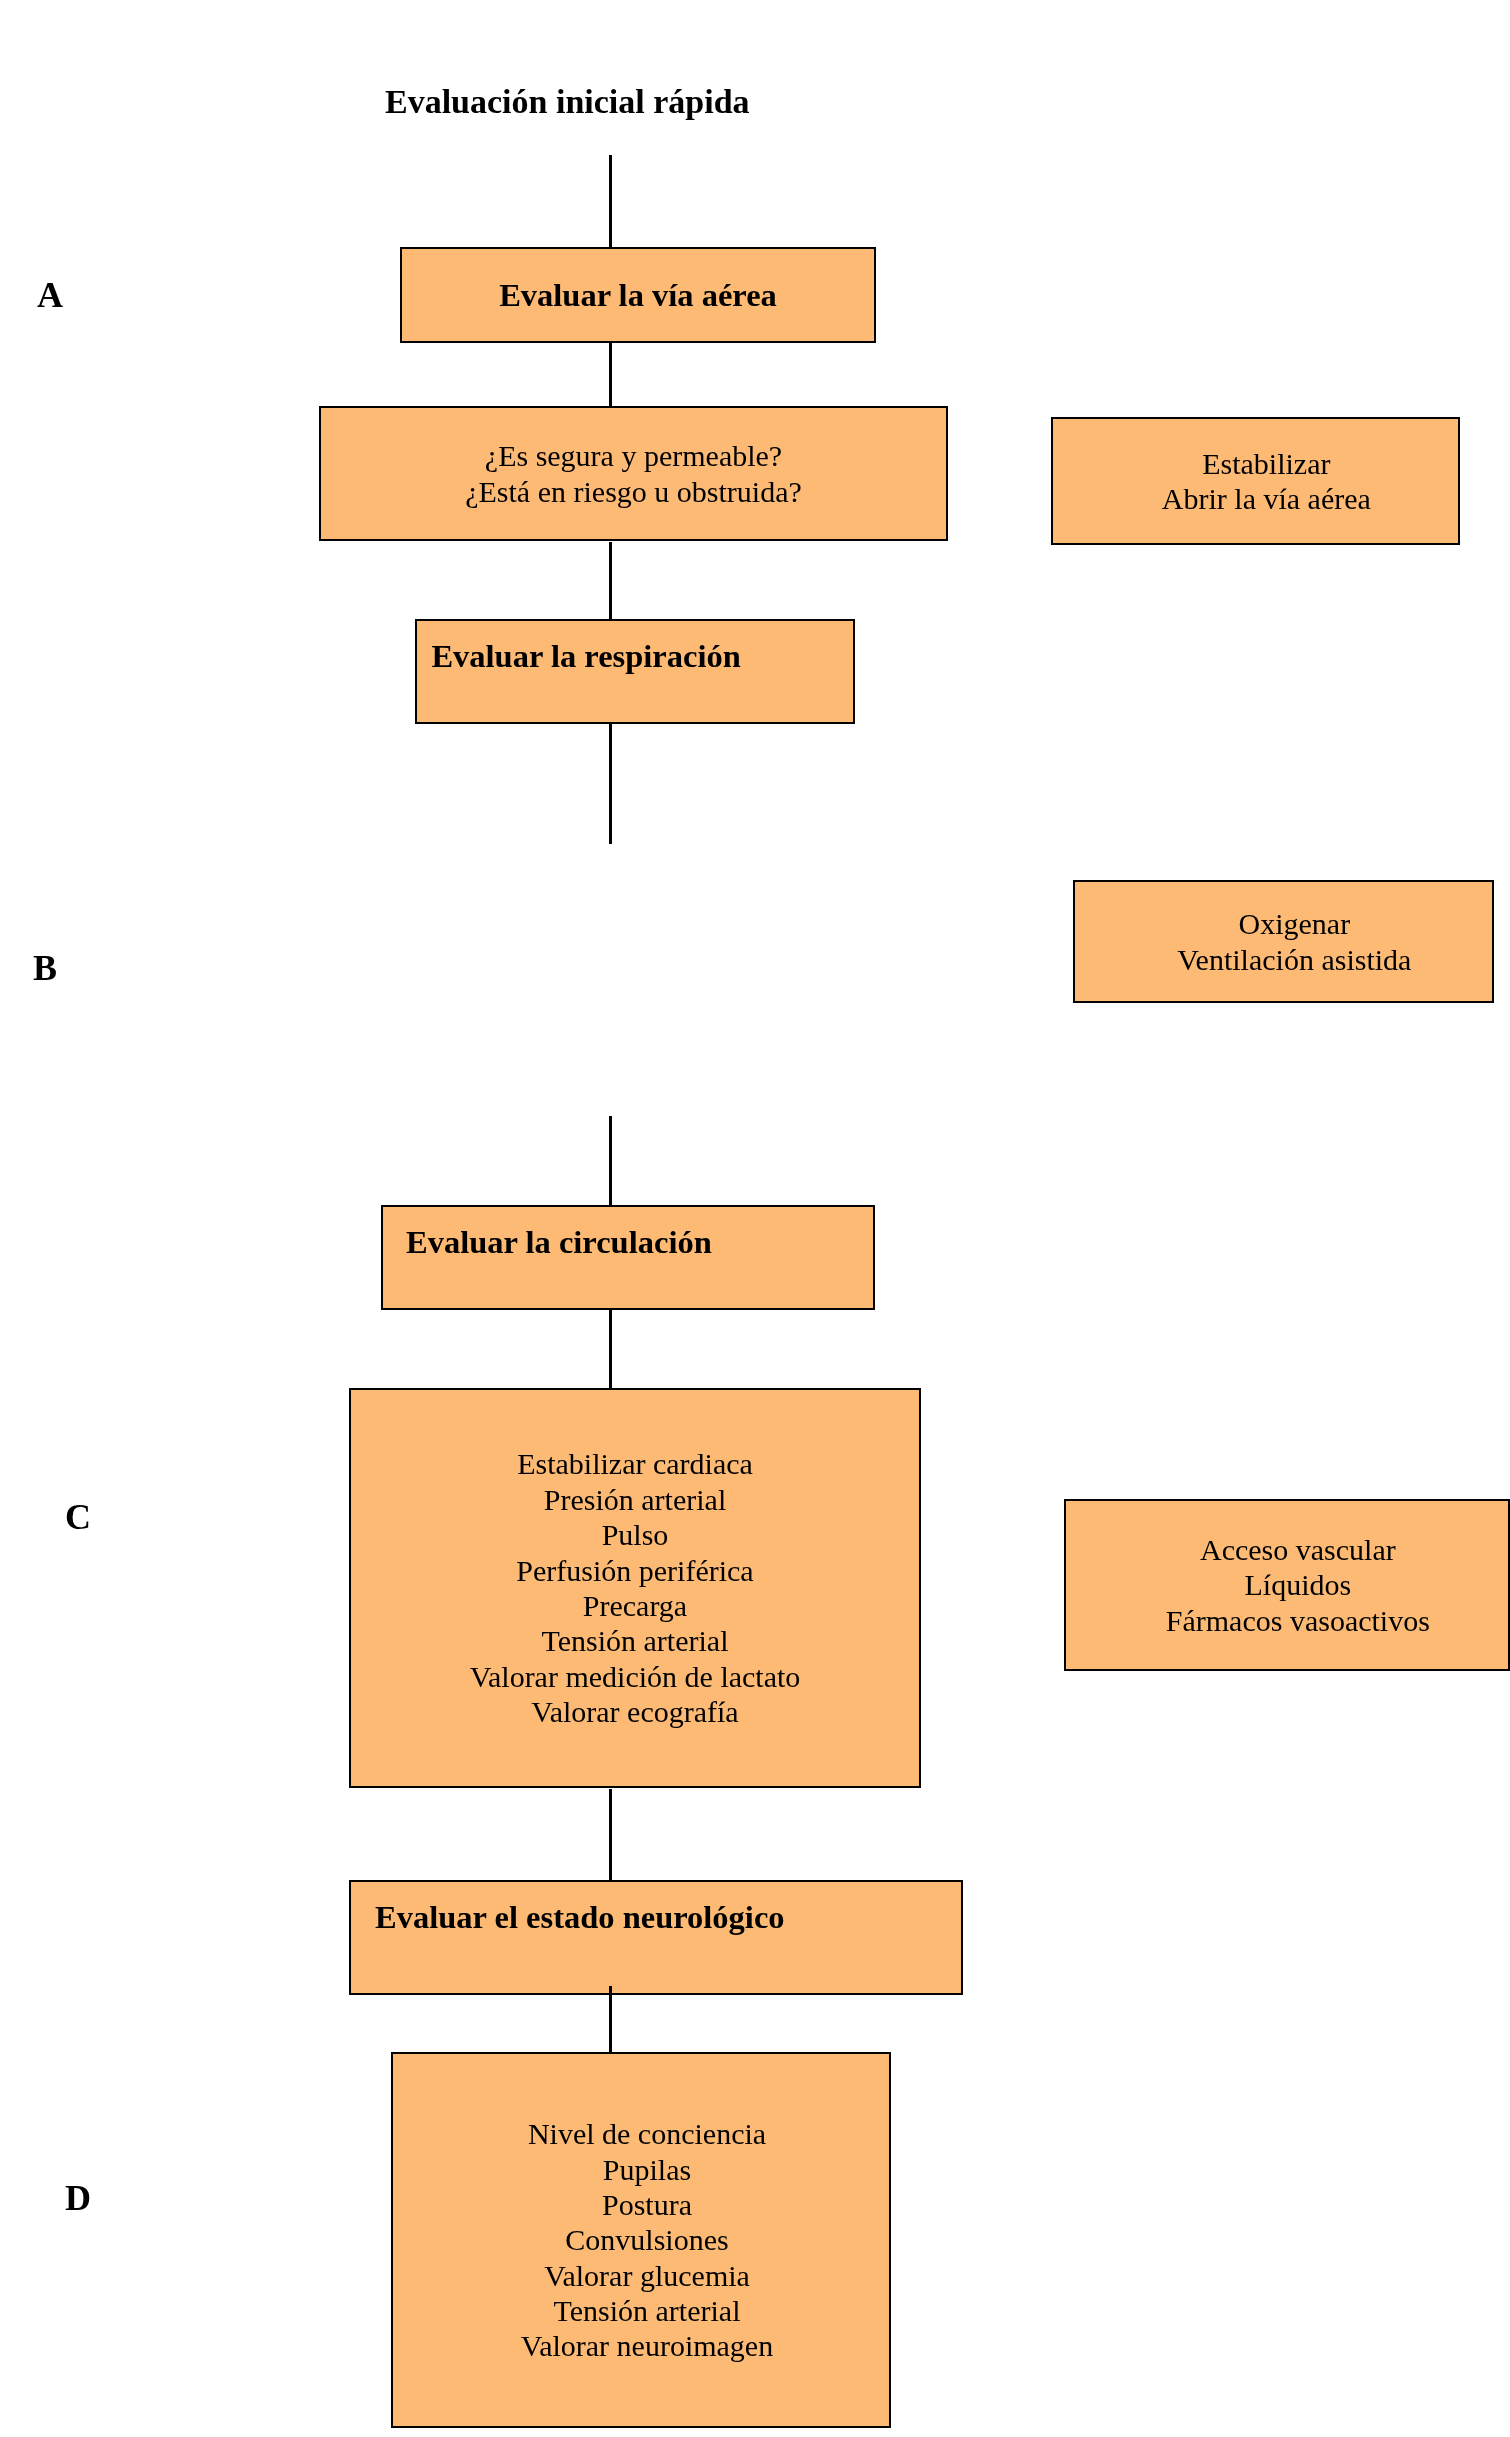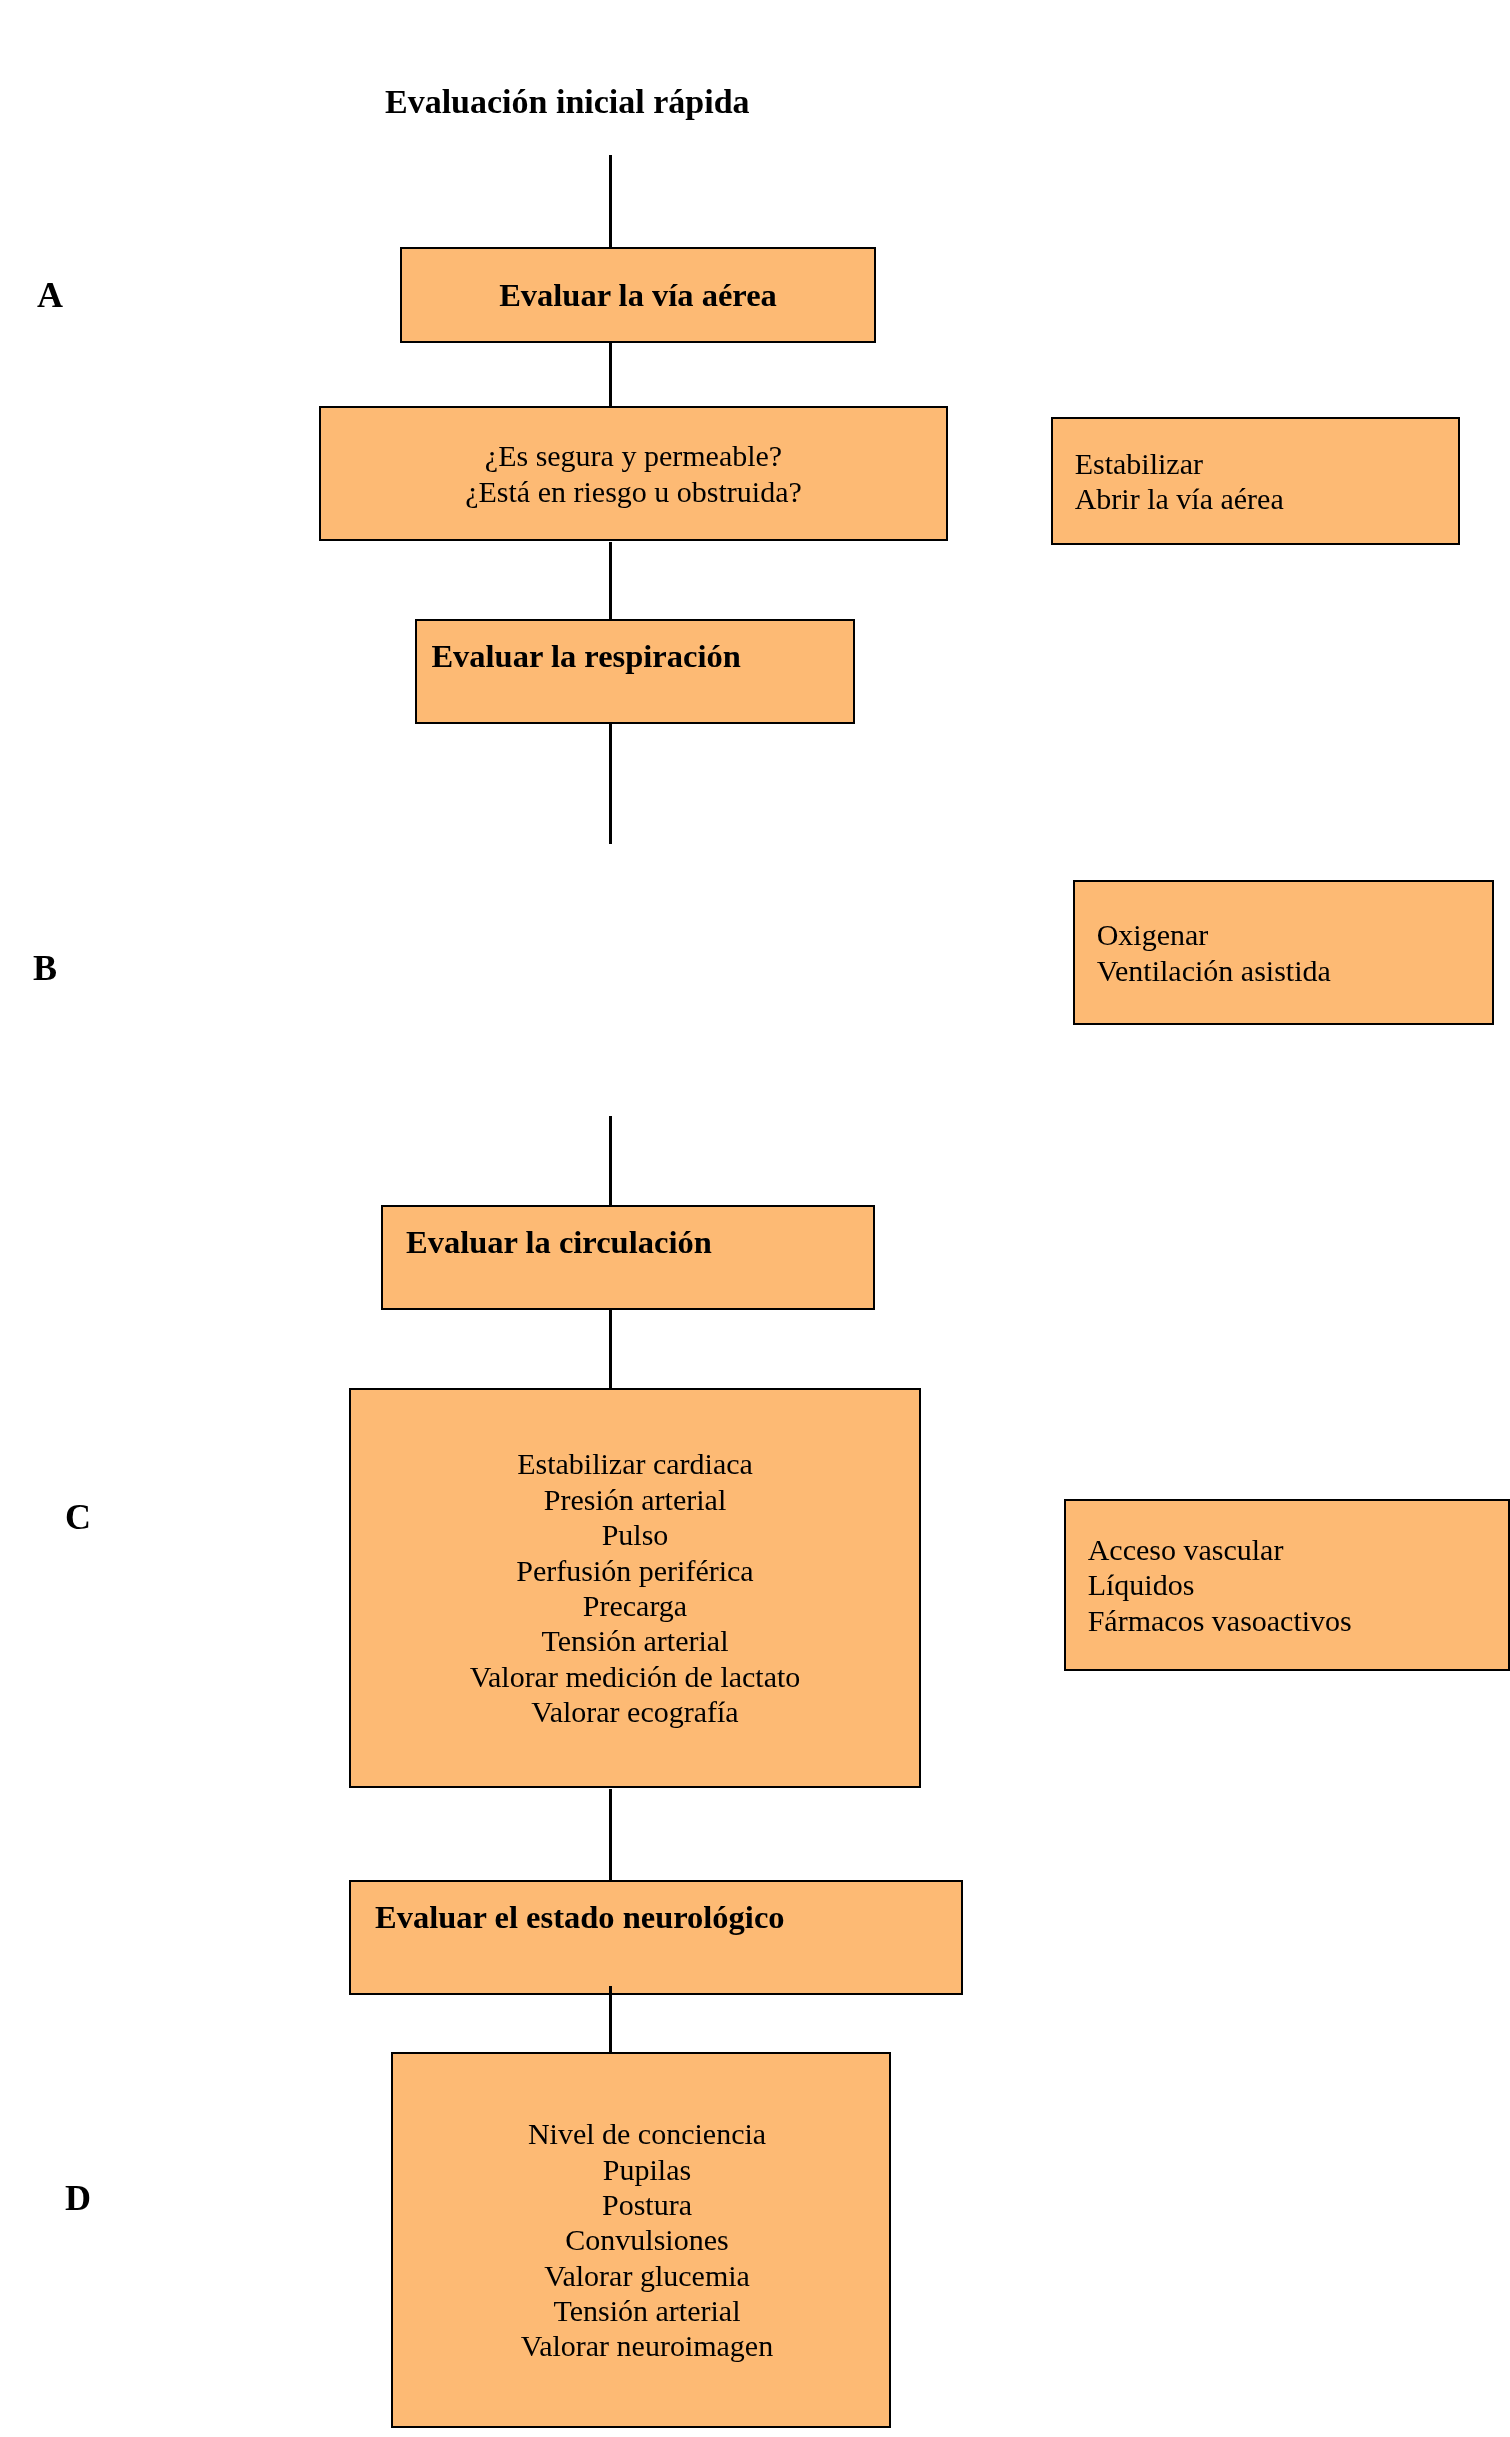--- a/index.html
+++ b/index.html
@@ -44,21 +44,21 @@
   
   .box {
     box-sizing: border-box;
     border: 2.4px solid #000000;
     background: #fdba74;
     display: flex;
     flex-direction: column;
     justify-content: center;
   }
   .box.center-text { align-items: center; text-align: center; }
-  .box.left-text   { align-items: flex-start; text-align: left; }
+  .box.left-text   { align-items: center; text-align: left; }
 
   .box .line {
     font-size: 30px;
     line-height: 1.18;
     white-space: nowrap;
   }
   .box.bold .line { font-weight: bold; font-size: 32.5px; }
 
   .pad-l { padding-left: 21.7px; }
 
@@ -106,21 +106,21 @@
 
   <div class="abs box head bold" style="left:415px; top:619px; width:440px; height:105px;">
     <div class="line" style="padding-left:14.4px;">Evaluar la respiración</div>
   </div>
 
   <div class="abs vline" style="left:609px; top:724px; height:120px;"></div>
 
   <div class="abs section-letter" style="left:33px; top:950px;">B</div>
 
 
-  <div class="abs box left-text" style="left:1073px; top:880px; width:421px; height:145px;">
+  <div class="abs box left-text" style="left:1073px; top:880px; width:421px; height:123px;">
     <div class="line pad-l">Oxigenar</div>
     <div class="line pad-l">Ventilación asistida</div>
   </div>
 
   <div class="abs vline" style="left:609px; top:1116px; height:89px;"></div>
 
   <div class="abs box head bold" style="left:381px; top:1205px; width:494px; height:105px;">
     <div class="line" style="padding-left:23px;">Evaluar la circulación</div>
   </div>
 

